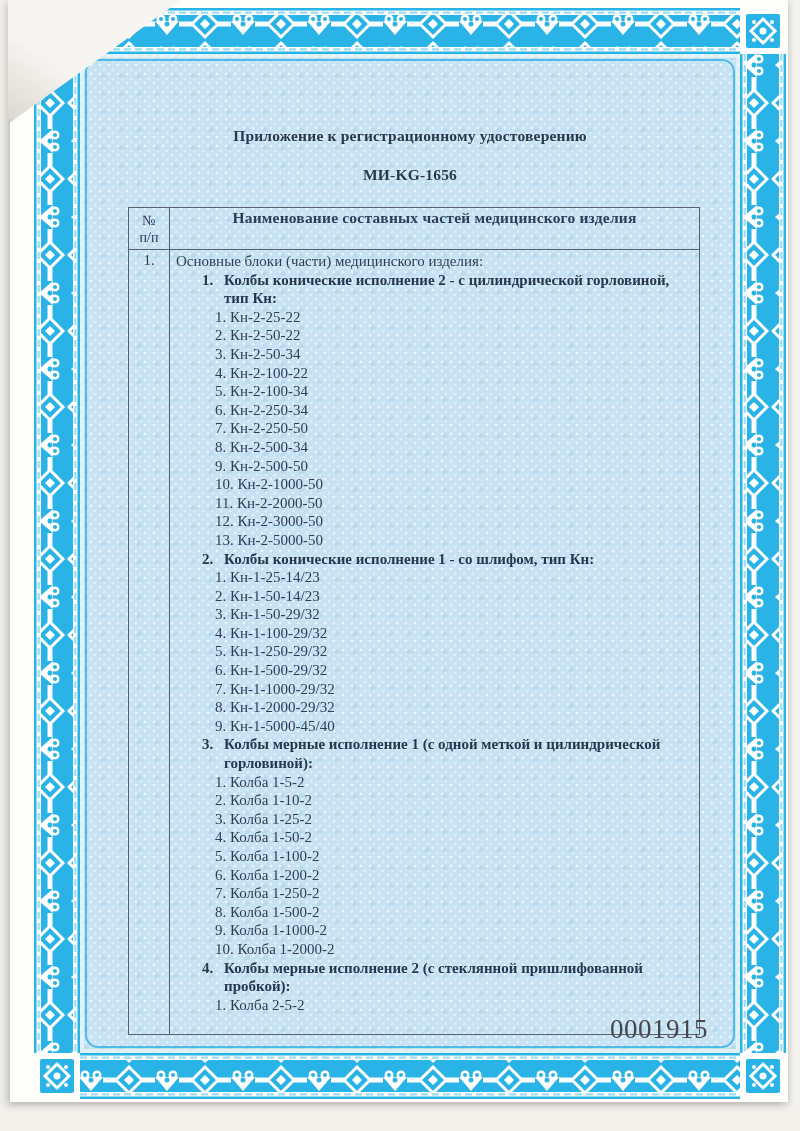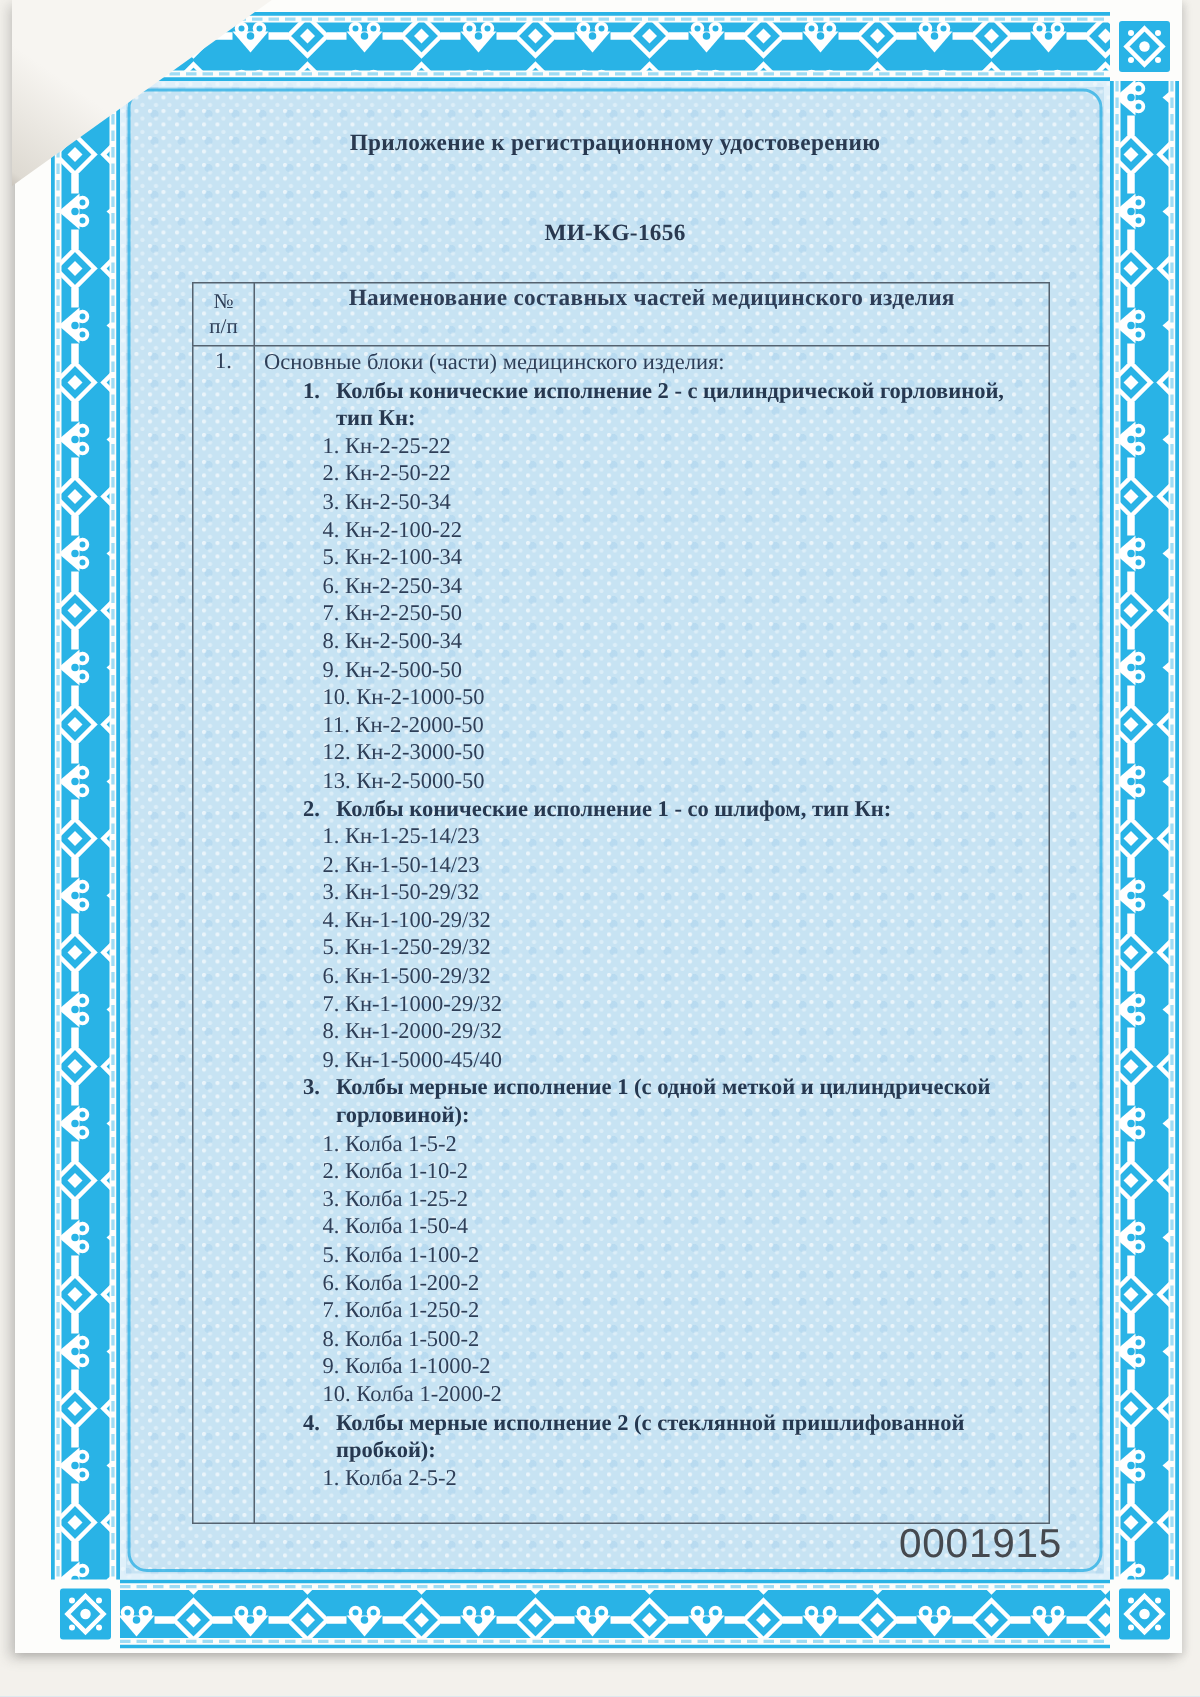--- a/index.html
+++ b/index.html
@@ -35,43 +35,43 @@
   }
   .inner-line{
     position:absolute;inset:5px;border:2px solid rgba(44,176,228,.78);
     border-radius:13px;pointer-events:none;
   }
   .body{position:relative;width:100%;height:100%;color:var(--ink);}
   .title{
     text-align:center;font-weight:bold;font-size:15.5px;line-height:20px;
     color:#293950;letter-spacing:.2px;
   }
-  .title1{padding-top:32px;}
-  .title2{margin-top:40px;font-family:Liberation Serif, serif;}
+  .title1{padding-top:72px;}
+  .title2{margin-top:19px;font-family:Liberation Serif, serif;}
   table.parts{
     border-collapse:collapse;margin:22px 0 0 48px;width:572px;
     table-layout:fixed;
   }
   table.parts th, table.parts td{
     border:1px solid var(--line-gray);
     vertical-align:top;
   }
   th.c1,td.c1{width:40px;text-align:center;font-weight:normal;}
   th.c1{font-size:14px;line-height:17px;padding:4px 0 3px 0;vertical-align:middle;}
   th.c2{font-size:15.5px;font-weight:bold;vertical-align:middle;letter-spacing:.2px;}
   td.c1{font-size:15px;padding-top:2px;}
   td.c2{padding:2px 8px 20px 6px;}
   .intro{font-size:15px;line-height:18.6px;}
   .g-head{display:flex;margin-left:26px;font-weight:bold;font-size:15px;line-height:18.6px;color:#263850;}
   .g-num{width:22px;flex:0 0 22px;}
   .g-title{flex:1;}
   .g-items{margin-left:39px;font-size:15px;line-height:18.6px;}
   .serial{
     position:absolute;right:32px;bottom:8px;
-    font-family:Liberation Sans, sans-serif;
+    font-family:Liberation Serif, serif;
     font-size:27px;letter-spacing:.5px;color:var(--serial-gray);
   }
   .fold{
     position:absolute;left:-2px;top:-2px;width:176px;height:126px;
     clip-path:polygon(0 0, 176px 0, 0 126px);
     background:linear-gradient(215deg, #f7f5f1 62%, #dedad2 96%, #c9c4bb 100%);
   }
 </style>
 </head>
 <body>
@@ -243,21 +243,21 @@
                         <span class="g-title">Колбы мерные исполнение 1 (с одной меткой и цилиндрической горловиной):</span>
                       </div>
                       <div class="g-items">
 
                           <div>1. Колба 1-5-2</div>
 
                           <div>2. Колба 1-10-2</div>
 
                           <div>3. Колба 1-25-2</div>
 
-                          <div>4. Колба 1-50-4</div>
+                          <div>4. Колба 1-50-2</div>
 
                           <div>5. Колба 1-100-2</div>
 
                           <div>6. Колба 1-200-2</div>
 
                           <div>7. Колба 1-250-2</div>
 
                           <div>8. Колба 1-500-2</div>
 
                           <div>9. Колба 1-1000-2</div>

